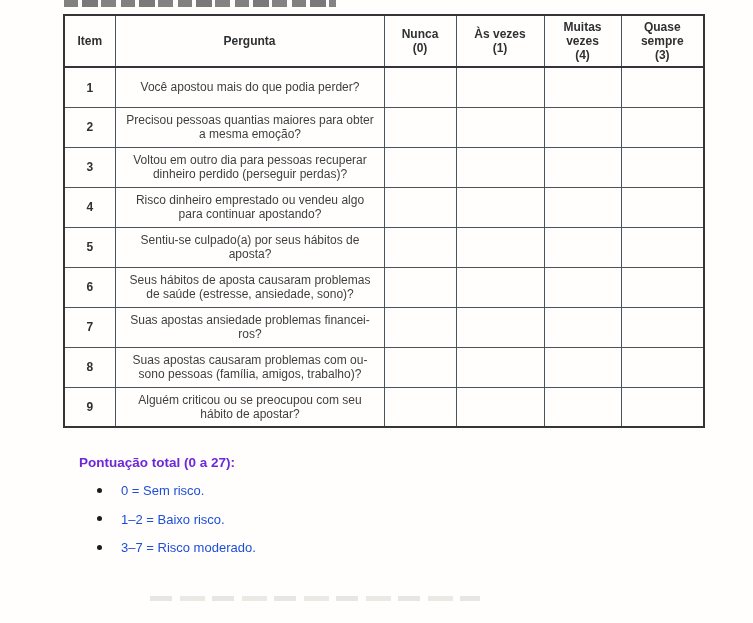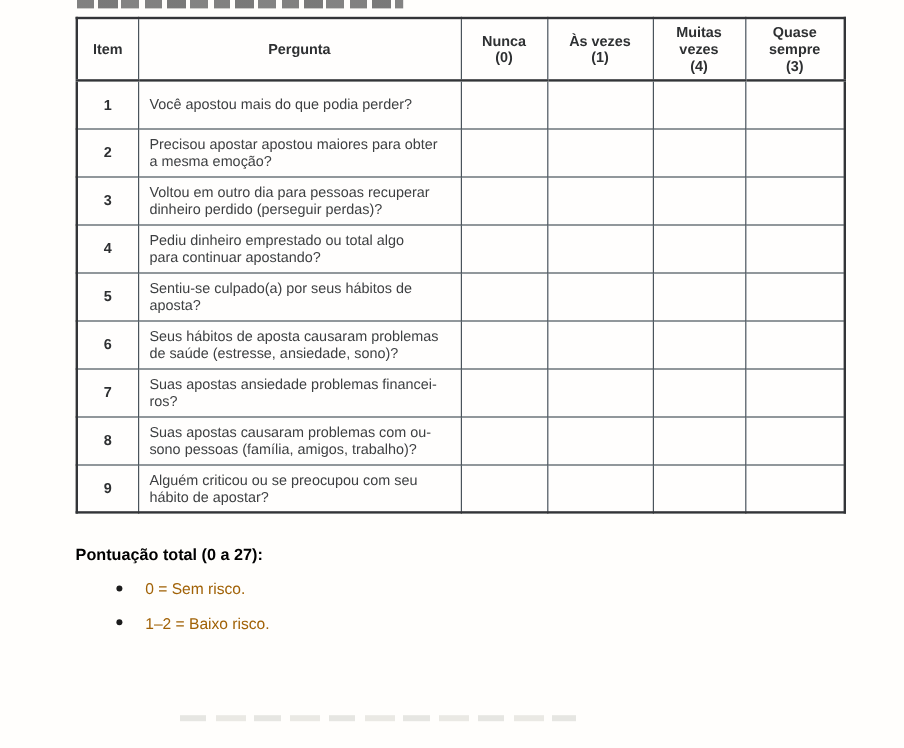--- a/index.html
+++ b/index.html
@@ -52,20 +52,21 @@
   table.qtable, table.qtable tr, table.qtable th, table.qtable td {
     box-sizing: border-box;
   }
   table.qtable {
     border: 2px solid #333538;
   }
   .qtable th, .qtable td {
     border: 1.5px solid #4a545c;
     padding: 4px 8px;
     vertical-align: middle;
+    text-align: center;
   }
   .qtable thead th {
     border-bottom: 2px solid #333538;
     font-weight: bold;
     font-size: 12px;
     line-height: 1.18;
     color: #2e3032;
     text-align: center;
     white-space: pre-line;
     height: 50px;
@@ -91,33 +92,33 @@
   }
   .scoring {
     position: absolute;
     top: 455px;
     left: 63px;
     width: 560px;
   }
   .scoring-heading {
     font-weight: bold;
     font-size: 13.5px;
-    color: #000000;
-    margin: 0 0 14px 0;
+    color: #6d28d9;
+    margin: 0 0 14px 16px;
   }
   .scoring-list {
     list-style: none;
     margin: 0;
     padding: 0;
   }
   .scoring-item {
     position: relative;
     padding-left: 58px;
     font-size: 13px;
-    color: #a16207;
+    color: #1d4ed8;
     margin-bottom: 15.5px;
     line-height: 1.0;
   }
   .scoring-item .bullet {
     position: absolute;
     left: 34px;
     top: 3.5px;
     width: 5px;
     height: 5px;
     border-radius: 50%;
@@ -160,39 +161,39 @@
       <tr>
         <td class="item-cell">1</td>
         <td class="question-cell">Você apostou mais do que podia perder?</td>
         <td class="answer-cell"></td>
         <td class="answer-cell"></td>
         <td class="answer-cell"></td>
         <td class="answer-cell"></td>
       </tr>
       <tr>
         <td class="item-cell">2</td>
-        <td class="question-cell">Precisou apostar apostou maiores para obter
+        <td class="question-cell">Precisou pessoas quantias maiores para obter
 a mesma emoção?</td>
         <td class="answer-cell"></td>
         <td class="answer-cell"></td>
         <td class="answer-cell"></td>
         <td class="answer-cell"></td>
       </tr>
       <tr>
         <td class="item-cell">3</td>
         <td class="question-cell">Voltou em outro dia para pessoas recuperar
 dinheiro perdido (perseguir perdas)?</td>
         <td class="answer-cell"></td>
         <td class="answer-cell"></td>
         <td class="answer-cell"></td>
         <td class="answer-cell"></td>
       </tr>
       <tr>
         <td class="item-cell">4</td>
-        <td class="question-cell">Pediu dinheiro emprestado ou total algo
+        <td class="question-cell">Risco dinheiro emprestado ou vendeu algo
 para continuar apostando?</td>
         <td class="answer-cell"></td>
         <td class="answer-cell"></td>
         <td class="answer-cell"></td>
         <td class="answer-cell"></td>
       </tr>
       <tr>
         <td class="item-cell">5</td>
         <td class="question-cell">Sentiu-se culpado(a) por seus hábitos de
 aposta?</td>
@@ -245,16 +246,20 @@
   <p class="scoring-heading">Pontuação total (0 a 27):</p>
   <ul class="scoring-list">
     <li class="scoring-item">
       <span class="bullet"></span>
       <span>0 = Sem risco.</span>
     </li>
     <li class="scoring-item">
       <span class="bullet"></span>
       <span>1–2 = Baixo risco.</span>
     </li>
+    <li class="scoring-item">
+      <span class="bullet"></span>
+      <span>3–7 = Risco moderado.</span>
+    </li>
   </ul>
 </div>
 
 <div class="fragments-bottom"></div>
 
 </body></html>

